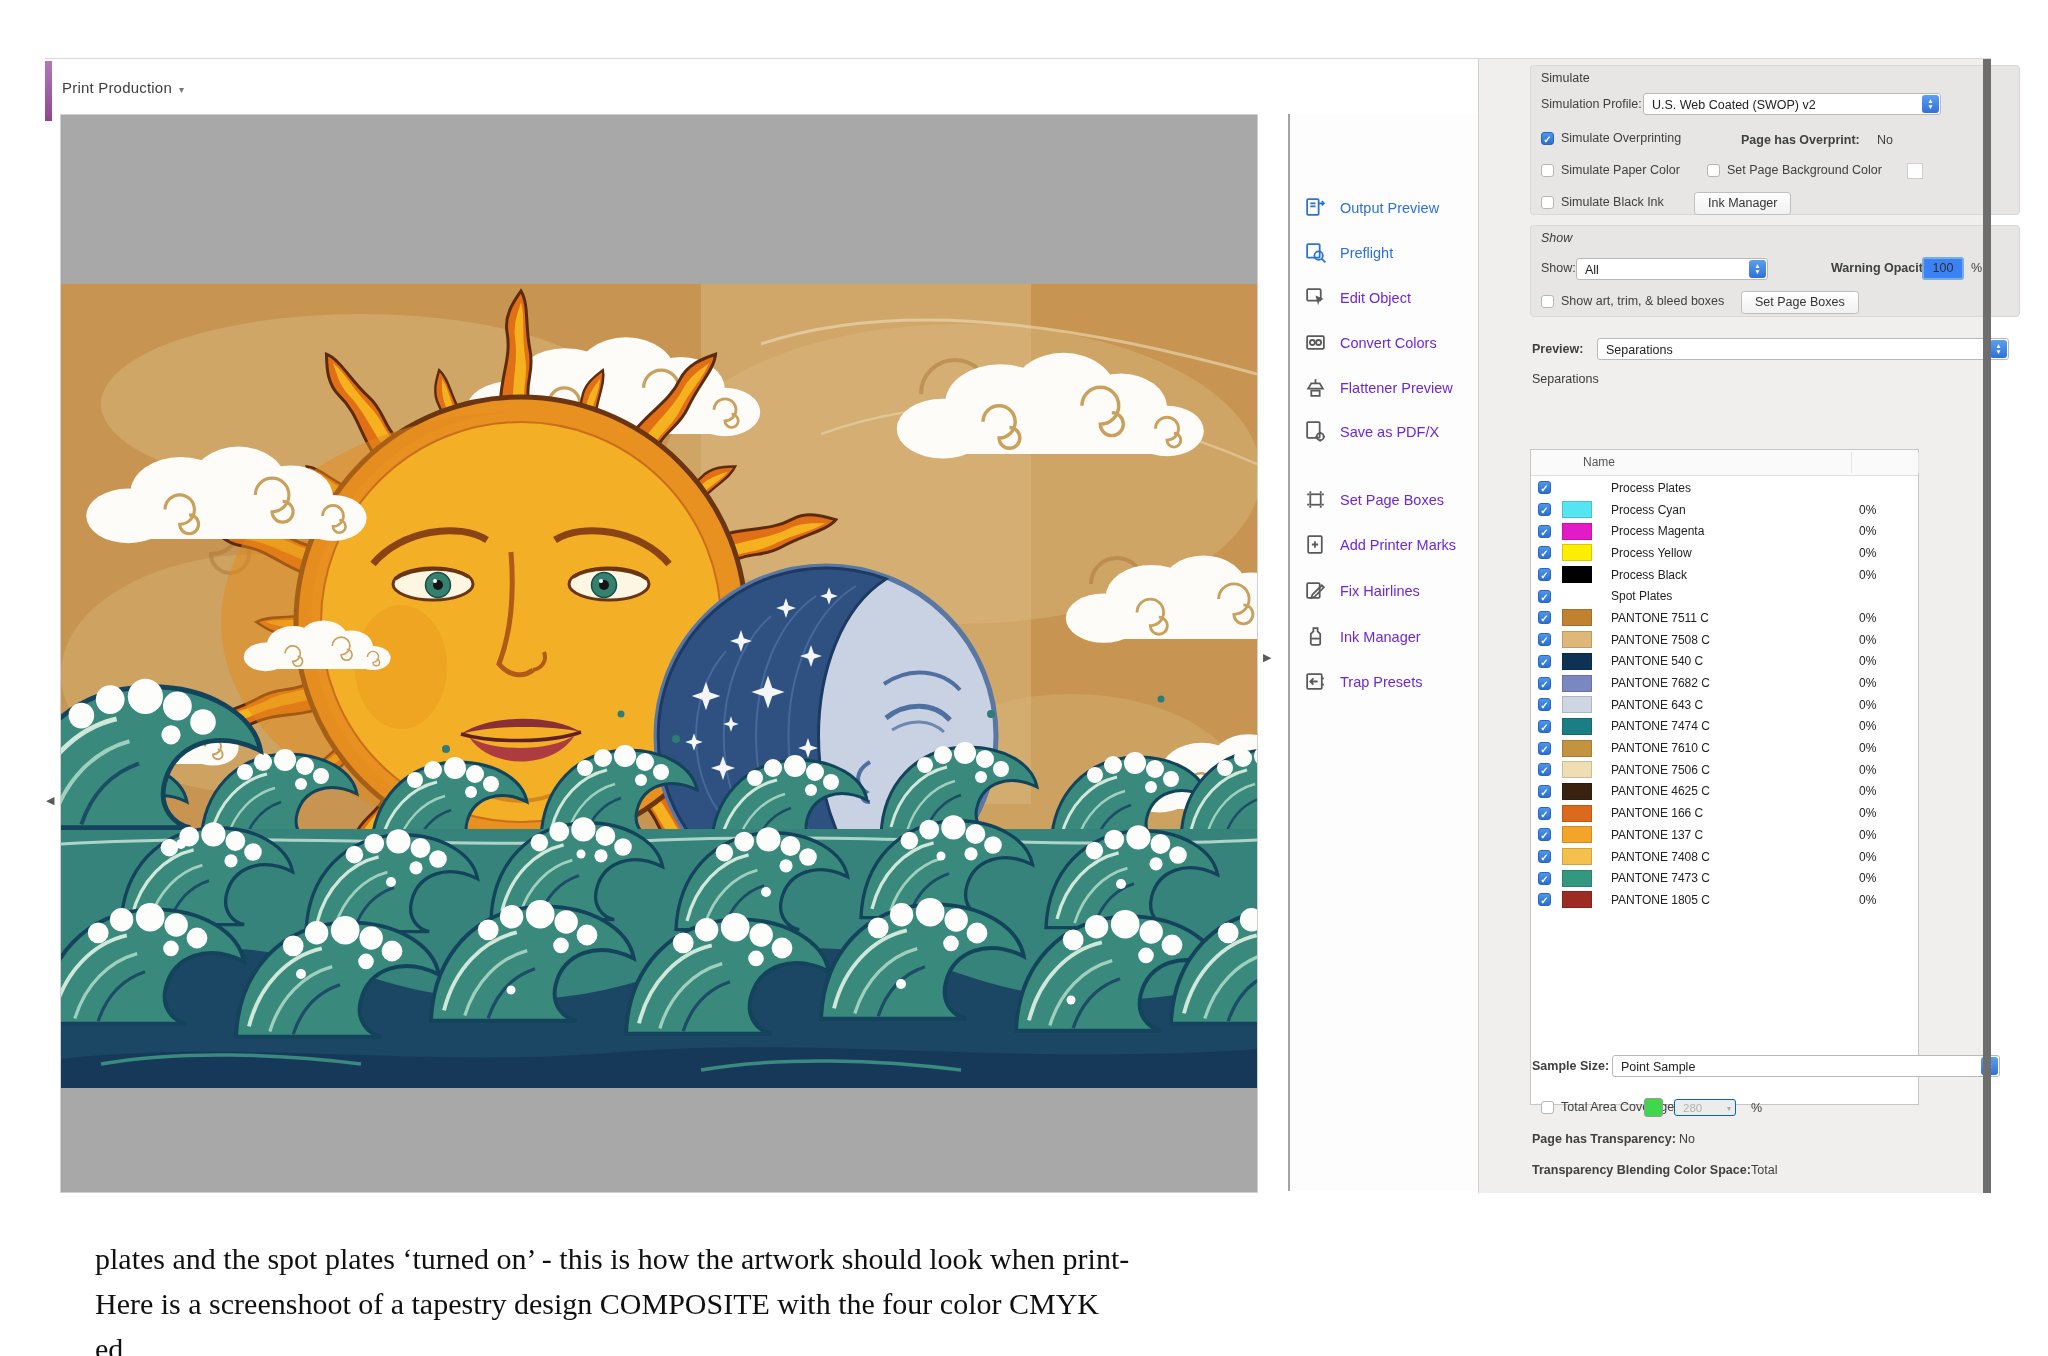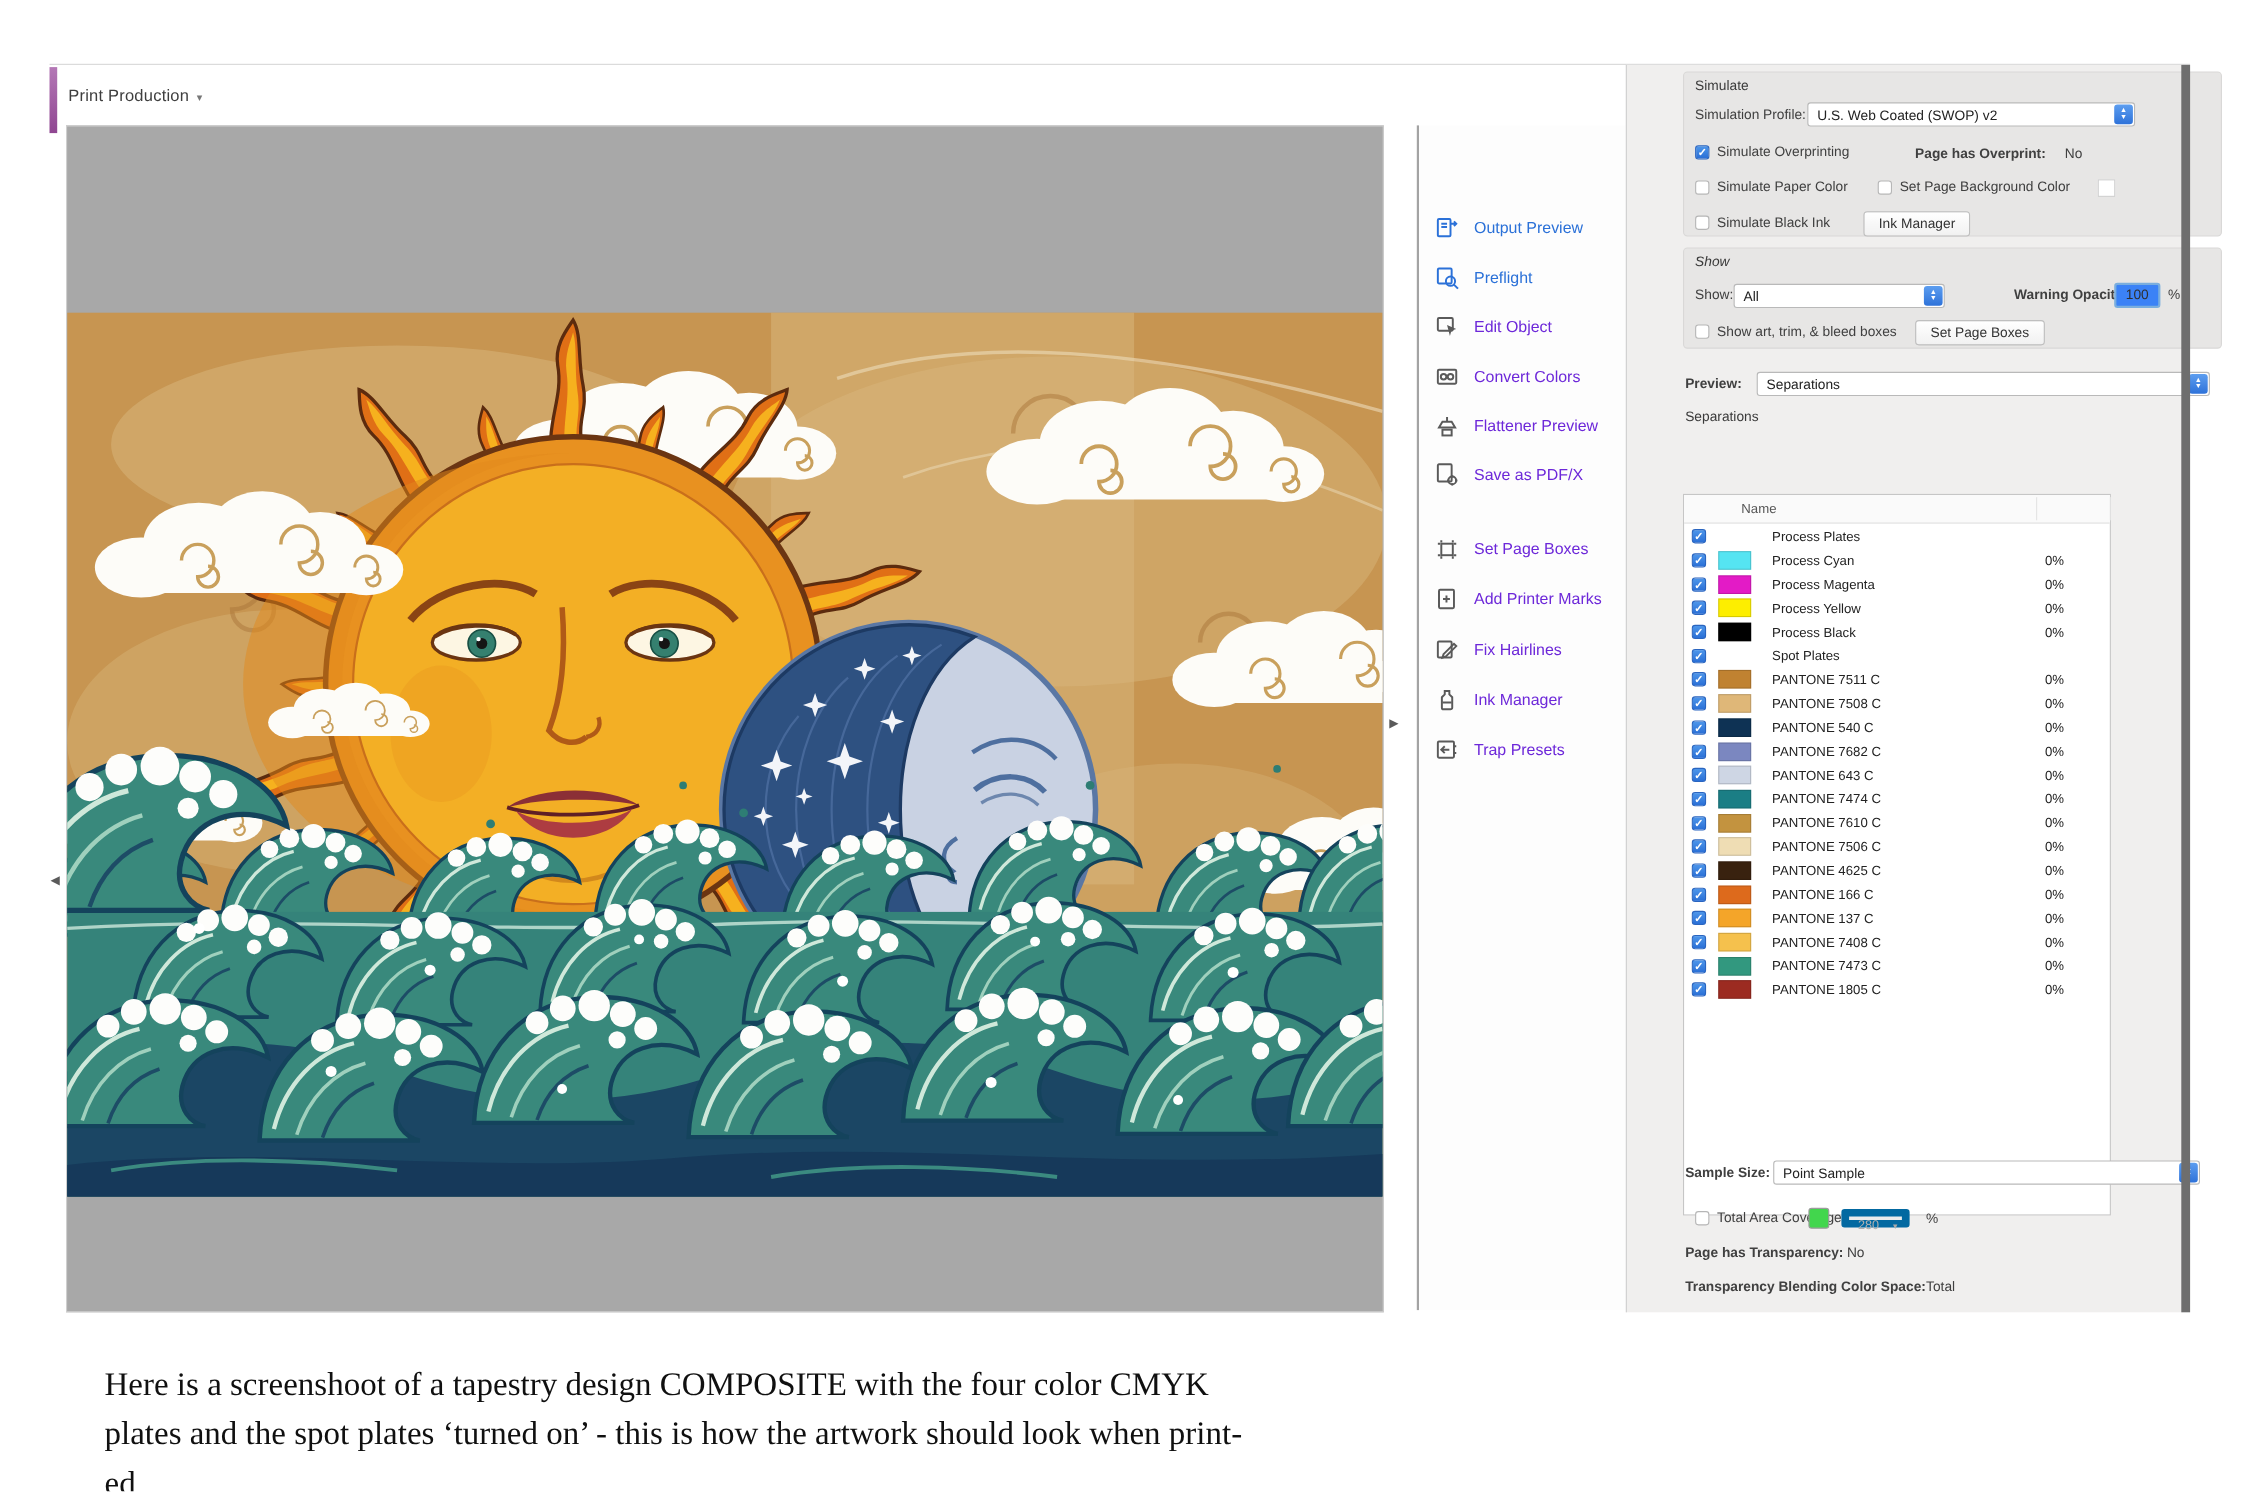--- a/index.html
+++ b/index.html
@@ -536,33 +536,33 @@
             <span>▲</span>
             <span>▼</span>
           </span>
       </div>
 
       <div class="cbrow" style="left:62px;top:1041px;">
         <span class="cbx un">✓</span>
         <span class="plabel">Total Area Coverage</span>
       </div>
       <div class="abs" style="left:165px;top:1039px;width:17px;height:17px;background:#42d64d;border:1px solid #9b9b9b;border-radius:3px;"></div>
-      <div class="abs" style="left:195px;top:1040px;width:62px;height:17px;background:#ececec;border:7px solid #0369a1;border-radius:3px;font-size:11.5px;color:#b0b0b0;line-height:17px;padding-left:8px;box-sizing:border-box;">
+      <div class="abs" style="left:195px;top:1040px;width:62px;height:17px;background:#ececec;border:1px solid #0369a1;border-radius:3px;font-size:11.5px;color:#b0b0b0;line-height:17px;padding-left:8px;box-sizing:border-box;">
         <span>280</span>
         <span style="float:right;margin-right:4px;font-size:8px;color:#aaa;">▾</span>
       </div>
       <div class="abs plabel" style="left:272px;top:1042px;">%</div>
 
       <div class="abs plabel pbold" style="left:53px;top:1073px;">Page has Transparency:</div>
       <div class="abs plabel" style="left:200px;top:1073px;">No</div>
       <div class="abs plabel pbold" style="left:53px;top:1104px;">Transparency Blending Color Space:</div>
       <div class="abs plabel" style="left:272px;top:1104px;">Total</div>
     </div>
 
     <div class="abs edge"></div>
   </div>
 
   <div id="caption" class="abs">
+    <div>plates and the spot plates ‘turned on’ - this is how the artwork should look when print-</div>
     <div>Here is a screenshoot of a tapestry design COMPOSITE with the four color CMYK</div>
-    <div>plates and the spot plates ‘turned on’ - this is how the artwork should look when print-</div>
     <div>ed</div>
   </div>
 </div>
 
 </body></html>

